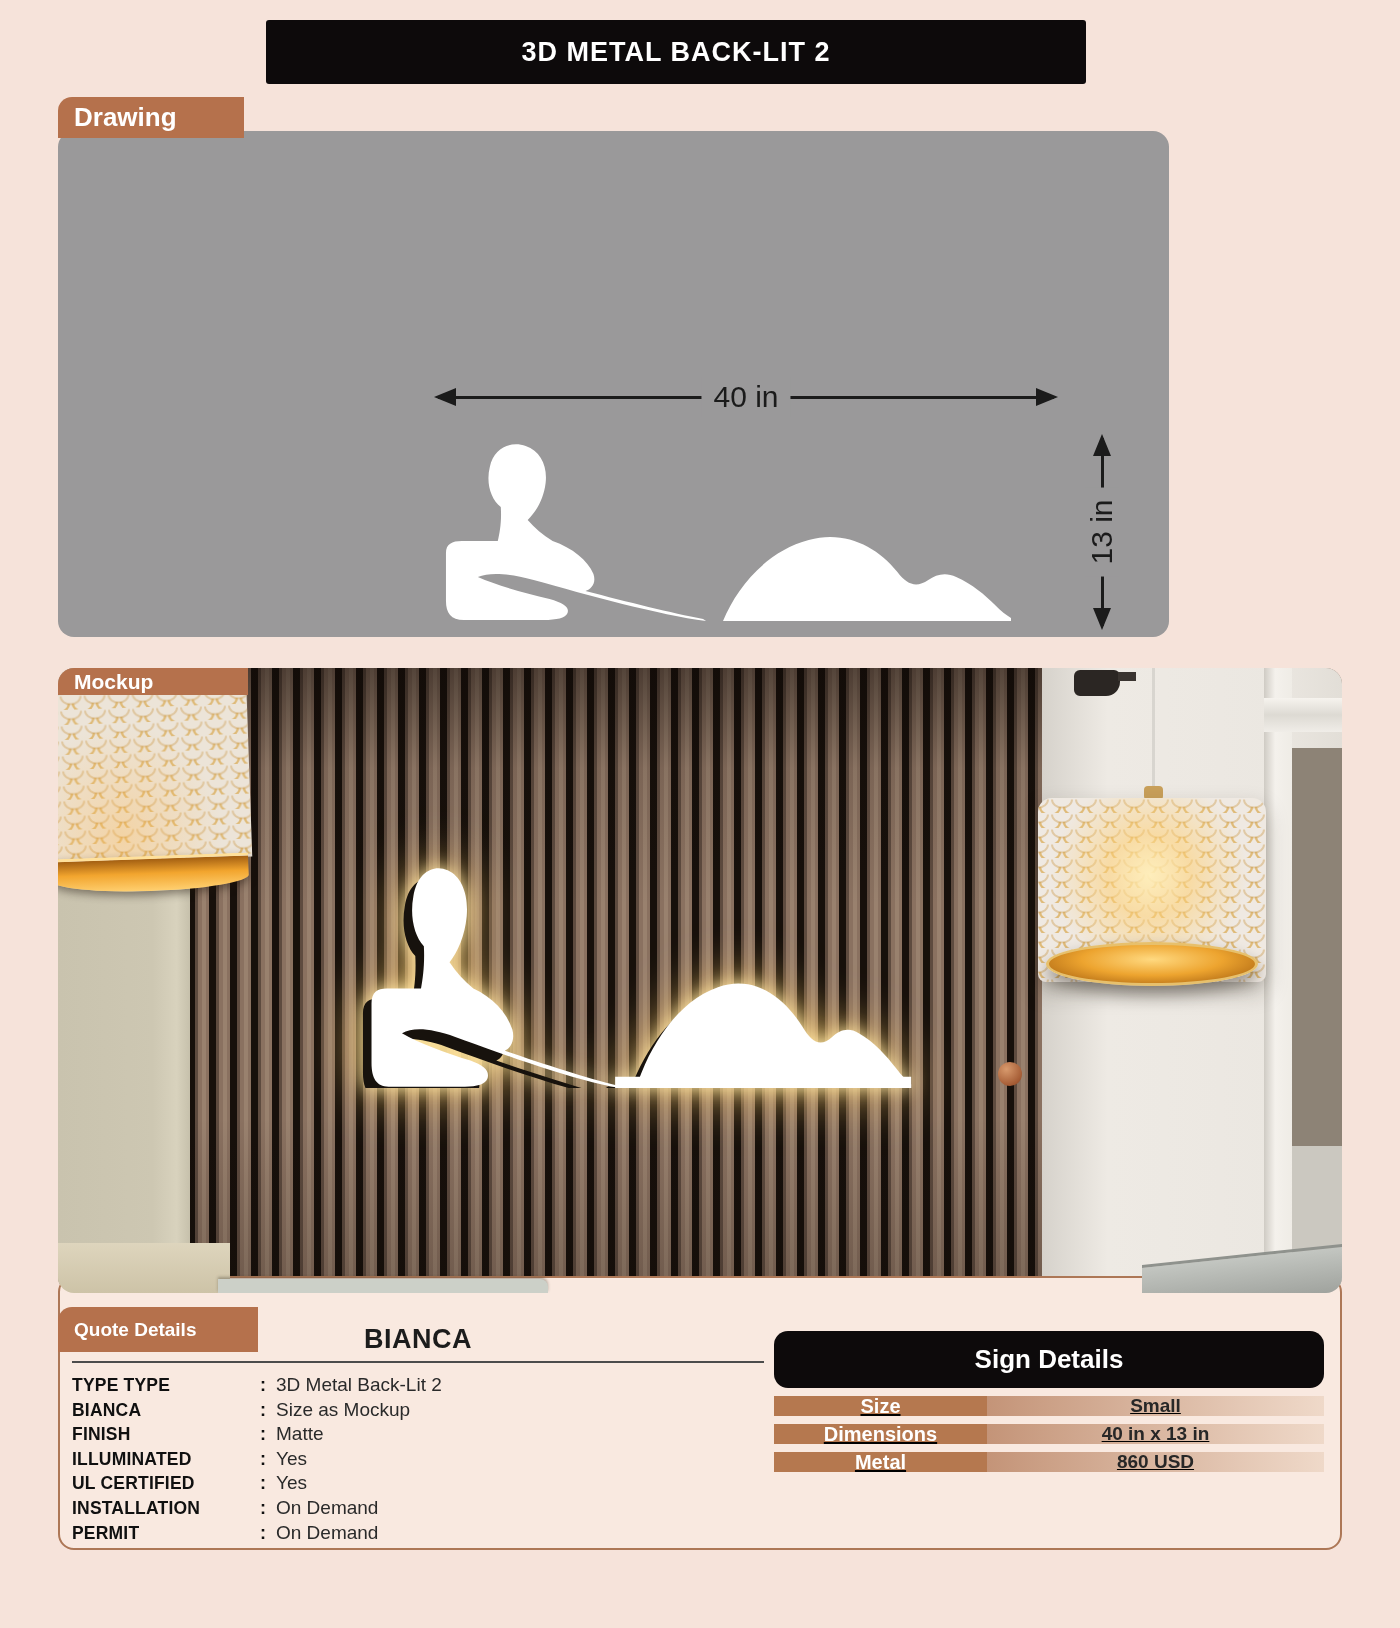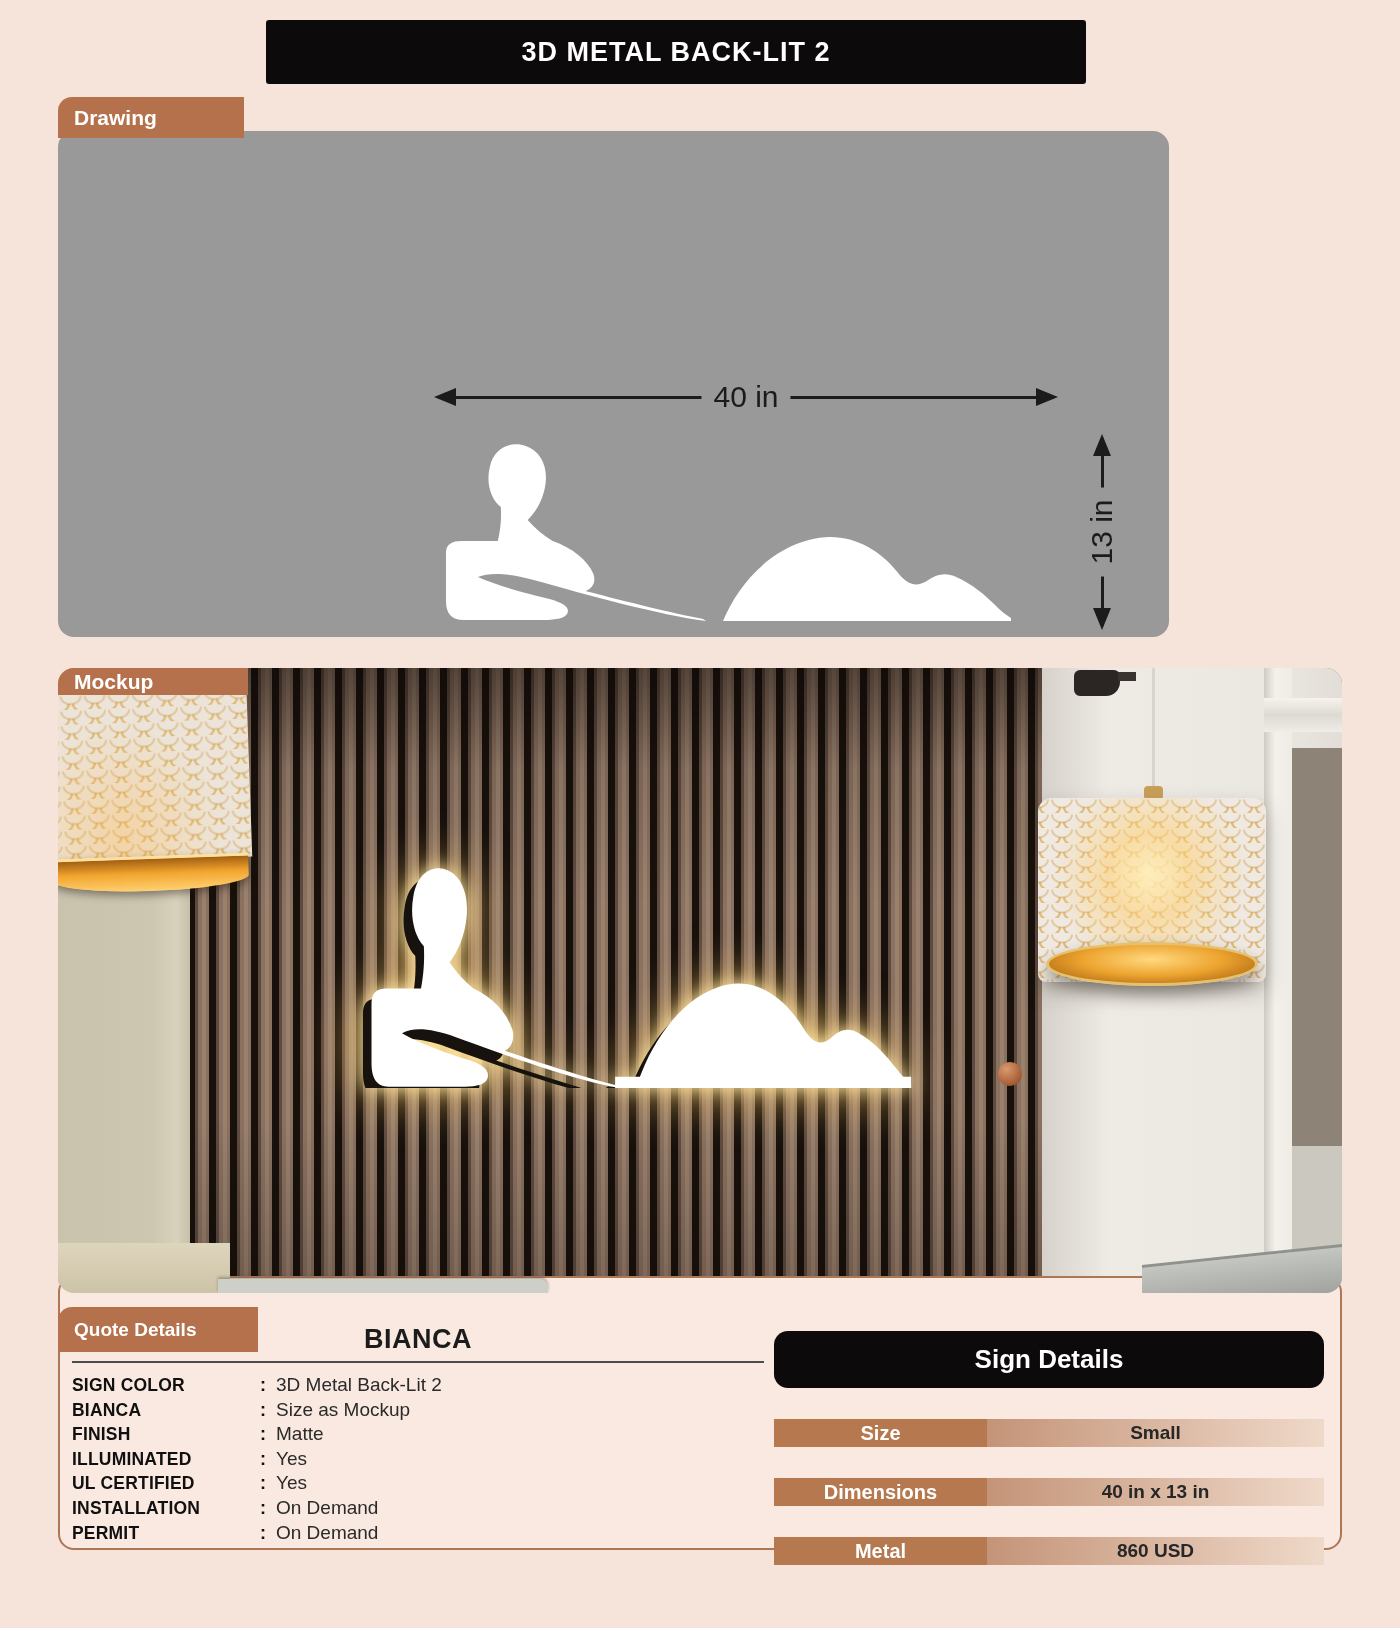--- a/index.html
+++ b/index.html
@@ -11,21 +11,21 @@
              border-radius:3px;display:flex;align-items:center;justify-content:center;}
   .title-bar h1{margin:0;color:#fff;font-size:27px;font-weight:bold;letter-spacing:1px;}
 
   
   .tab{position:absolute;background:#b5714c;color:#fff;font-weight:bold;
        display:flex;align-items:center;padding:0 16px;border-radius:14px 0 0 0;z-index:30;}
 
   
   .drawing-panel{position:absolute;left:58px;top:131px;width:1111px;height:506px;
                  background:#9a999a;border-radius:16px;}
-  .drawing-tab{left:58px;top:97px;width:154px;height:41px;font-size:21px;}
+  .drawing-tab{left:58px;top:97px;width:154px;height:41px;font-size:26px;}
 
   .dim-h{position:absolute;left:376px;top:252px;width:624px;height:28px;}
   .dim-h .line{position:absolute;left:4px;right:4px;top:13px;height:3px;background:#1b1b1b;}
   .ah{position:absolute;width:0;height:0;}
   .ah-left{left:0;top:5px;border-right:22px solid #1b1b1b;border-top:9px solid transparent;border-bottom:9px solid transparent;}
   .ah-right{right:0;top:5px;border-left:22px solid #1b1b1b;border-top:9px solid transparent;border-bottom:9px solid transparent;}
   .dim-h .dim-label{position:absolute;left:50%;top:-6px;transform:translateX(-50%);
       background:#9a999a;color:#1b1b1b;font-size:30px;padding:0 12px;line-height:40px;}
 
   .dim-v{position:absolute;left:1030px;top:303px;width:28px;height:196px;}
@@ -107,21 +107,21 @@
   .rule{margin-top:6px;height:2px;background:#4c4c4c;}
   .specs{margin-top:10px;padding-left:0;}
   .spec-row{display:grid;grid-template-columns:188px 16px auto;align-items:baseline;line-height:24.6px;}
   .spec-label{font-weight:bold;font-size:17.5px;color:#101010;letter-spacing:.2px;}
   .spec-colon{font-weight:bold;font-size:18px;color:#101010;}
   .spec-value{font-size:19px;color:#2a2a2a;}
 
   .sign-table{position:absolute;left:714px;top:53px;width:550px;}
   .sign-table .table-header{height:57px;background:#0d0a0b;border-radius:14px;color:#fff;
     display:flex;align-items:center;justify-content:center;font-size:26px;font-weight:bold;}
-  .table-row{display:flex;height:28px;margin-top:31px;}
+  .table-row{display:flex;height:20px;margin-top:8px;text-decoration:underline;}
   .table-row .cell-label{width:213px;background:#b5784f;color:#fff;font-weight:bold;font-size:20px;
     display:flex;align-items:center;justify-content:center;}
   .table-row .cell-value{flex:1;background:linear-gradient(90deg,#c49478,#efd9c9);color:#272727;
     font-weight:bold;font-size:19px;display:flex;align-items:center;justify-content:center;}
 </style>
 </head>
 <body>
 
 <svg width="0" height="0" style="position:absolute">
   <defs>
@@ -230,21 +230,21 @@
   <div class="tab quote-tab">
     <span>Quote Details</span>
   </div>
   <section class="quote-panel">
 
     <div class="quote-left">
       <h2>BIANCA</h2>
       <div class="rule"></div>
       <div class="specs">
         <div class="spec-row">
-          <span class="spec-label">SIGN COLOR</span>
+          <span class="spec-label">TYPE TYPE</span>
           <span class="spec-colon">:</span>
           <span class="spec-value">3D Metal Back-Lit 2</span>
         </div>
         <div class="spec-row">
           <span class="spec-label">BIANCA</span>
           <span class="spec-colon">:</span>
           <span class="spec-value">Size as Mockup</span>
         </div>
         <div class="spec-row">
           <span class="spec-label">FINISH</span>

